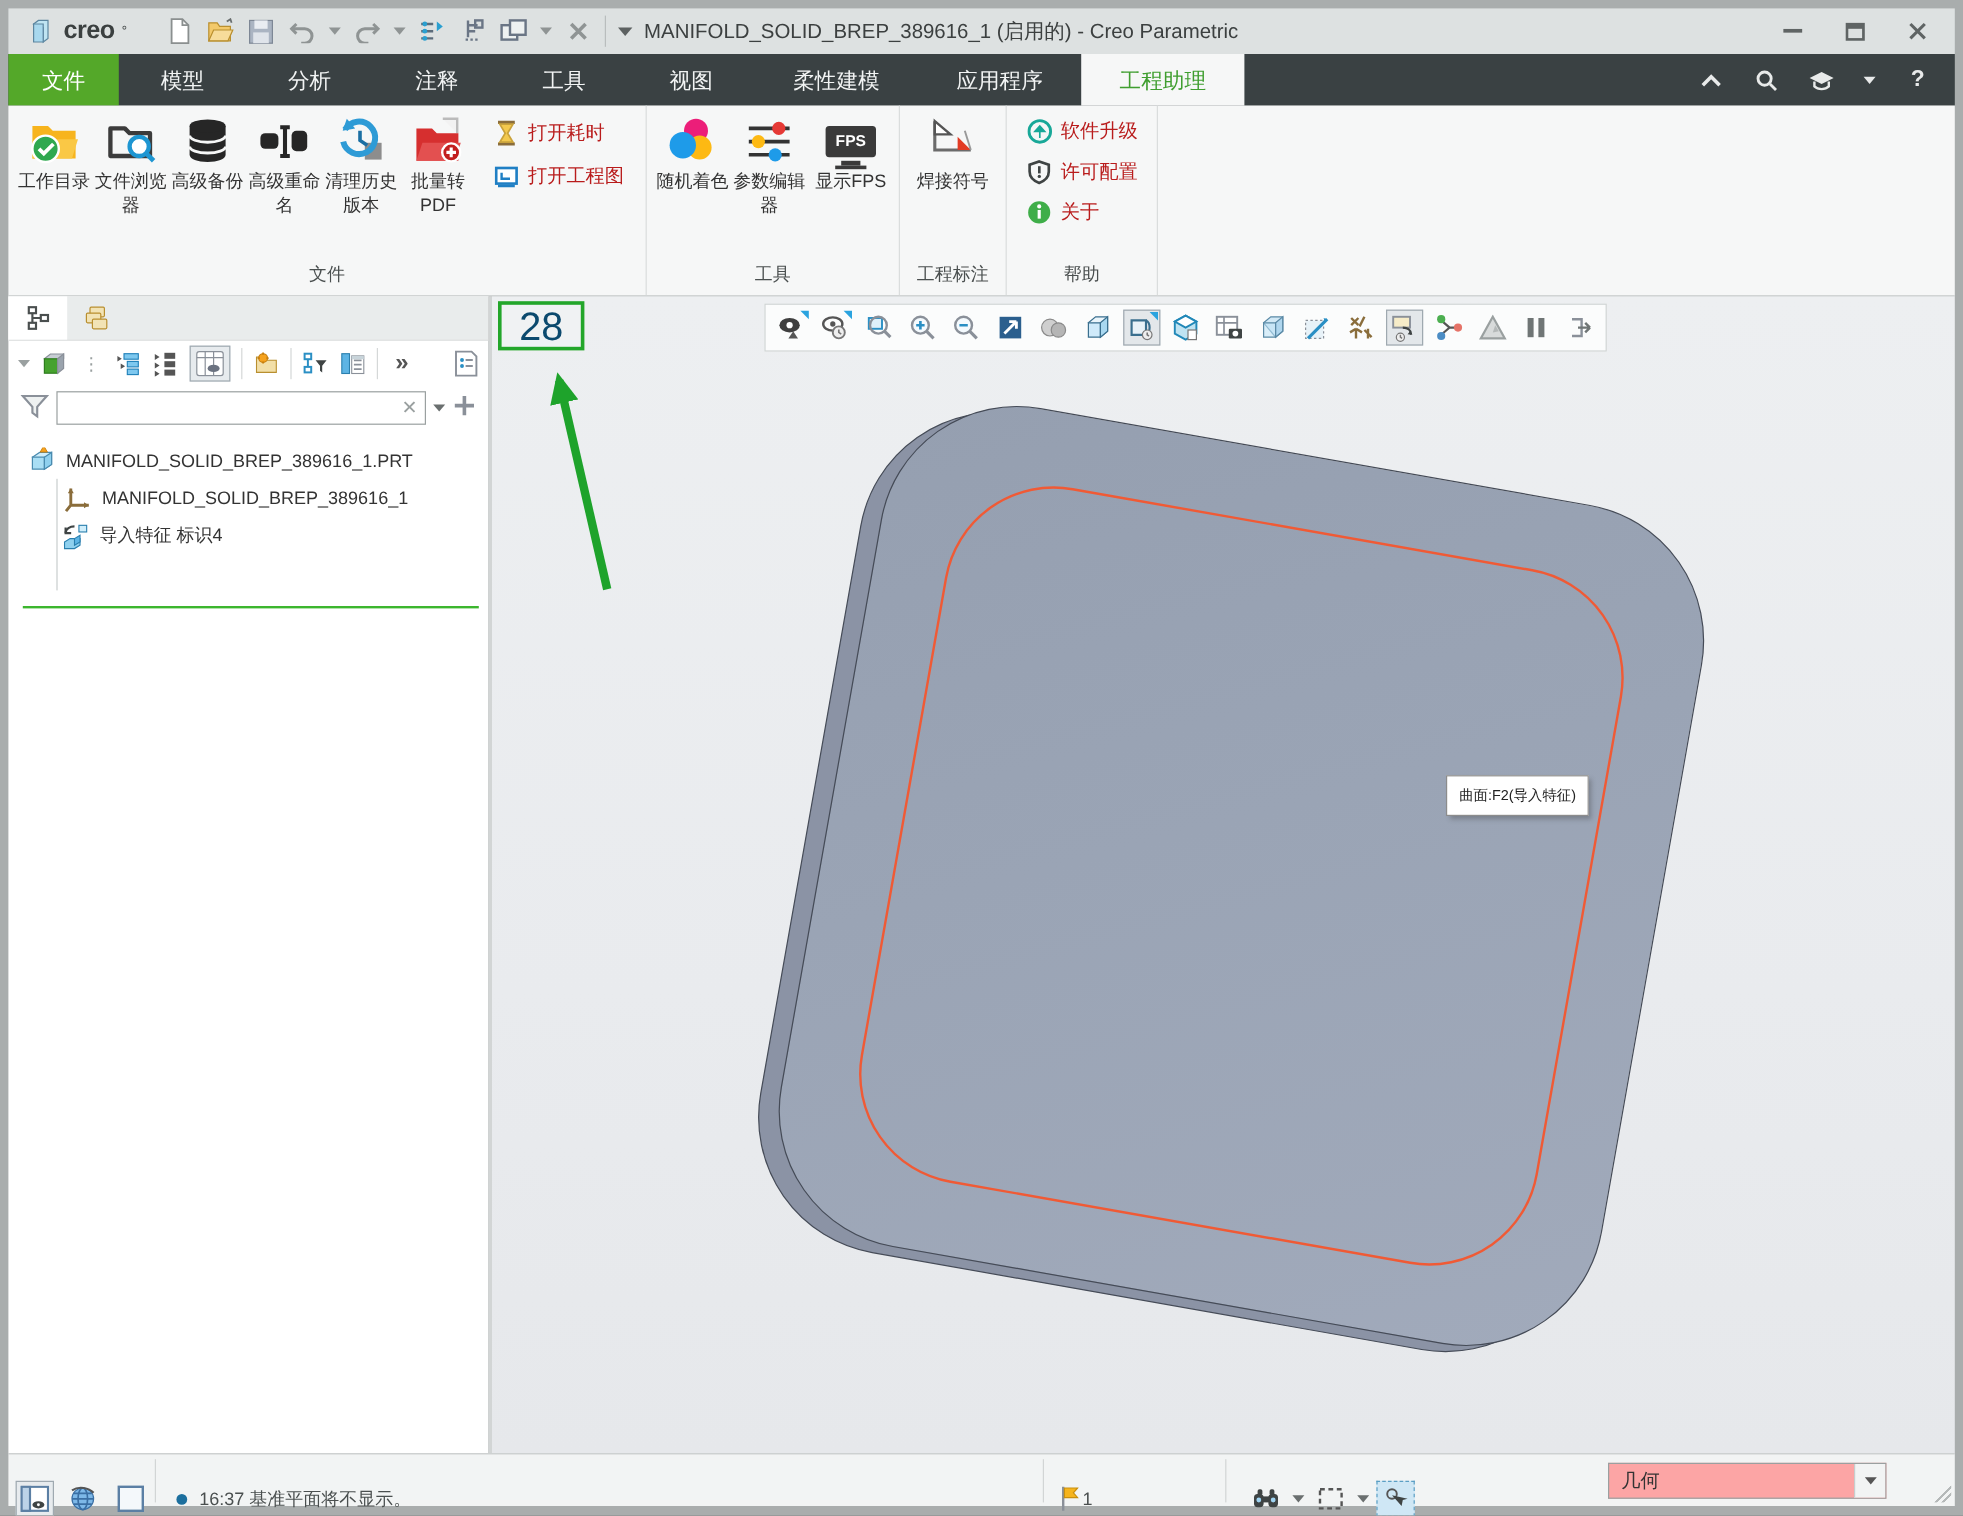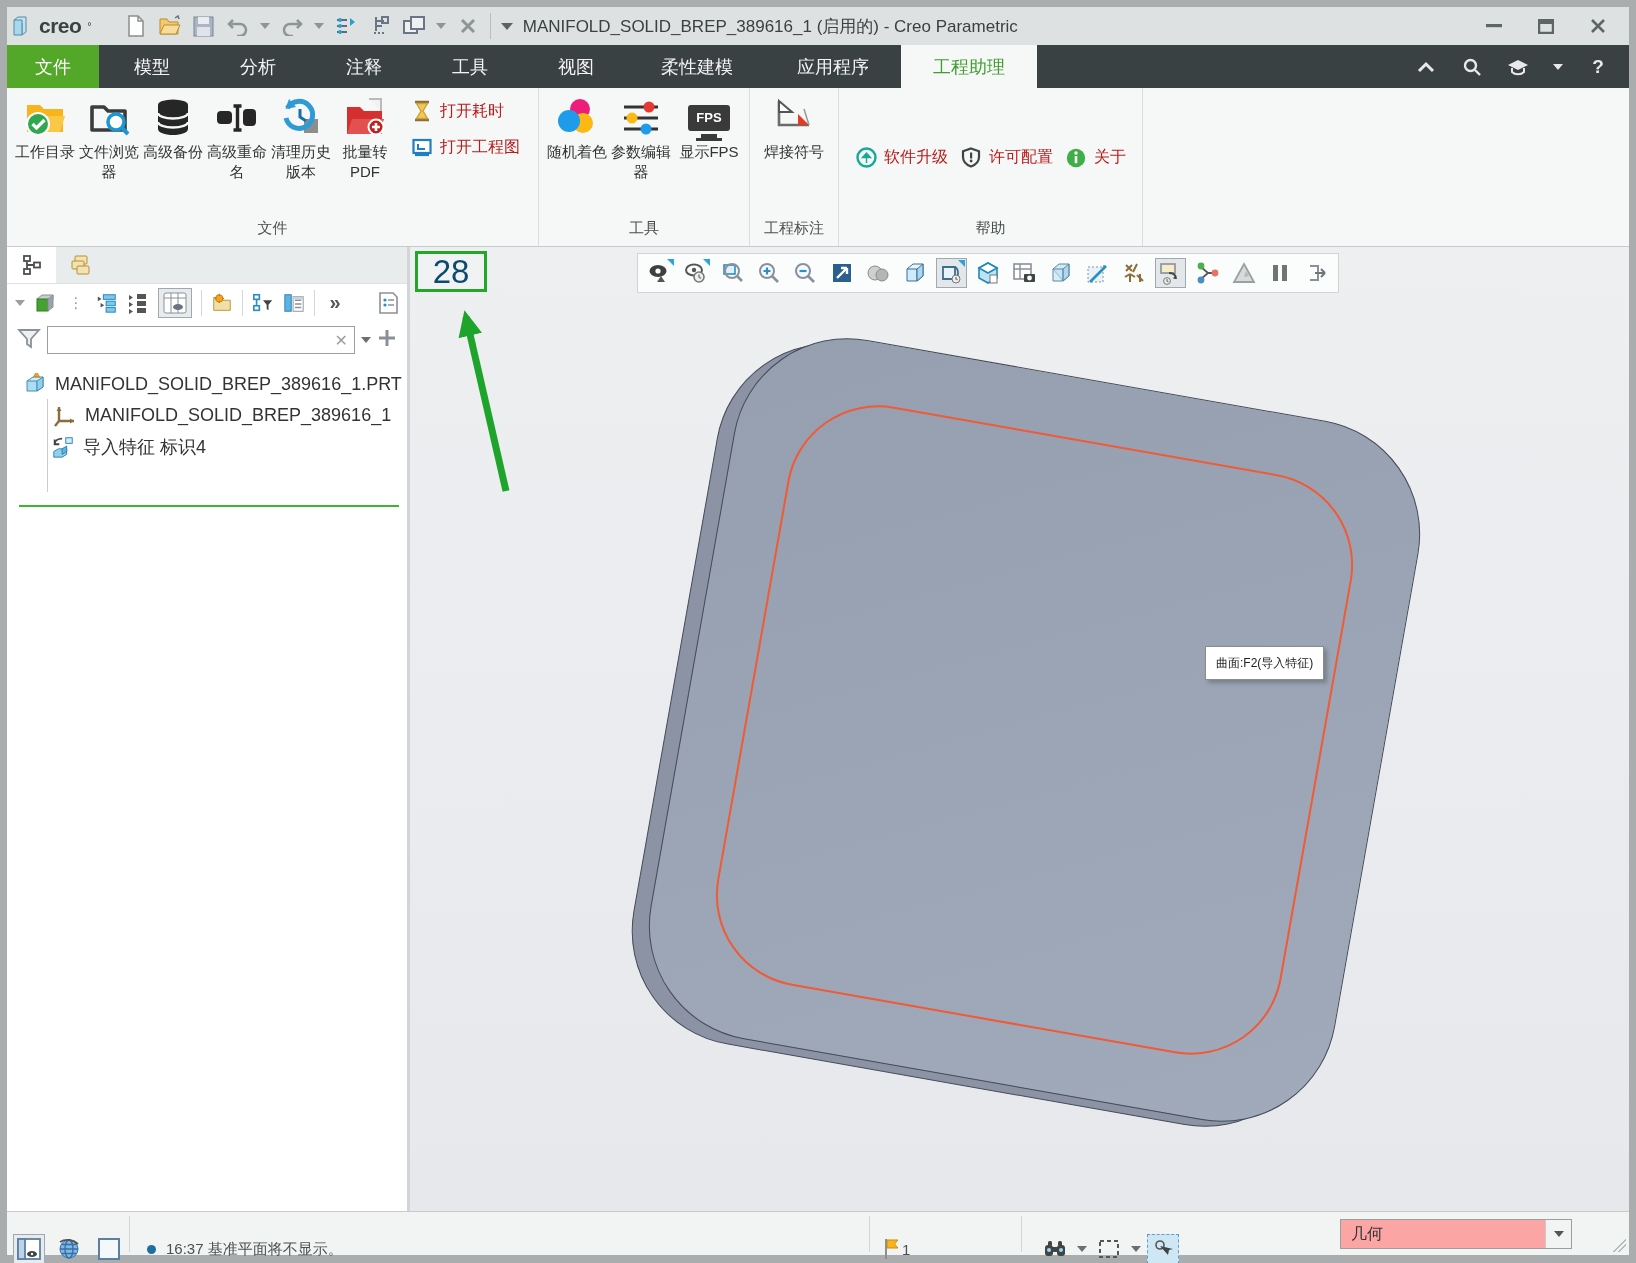--- a/index.html
+++ b/index.html
@@ -3,21 +3,21 @@
 <meta charset="utf-8">
 <style>
   * { margin:0; padding:0; box-sizing:border-box; }
   html,body { background:#8c9090; }
   body { font-family:"Liberation Sans","DejaVu Sans",sans-serif; }
   #window { position:relative; width:1636px; height:1263px; background:#a9adad; overflow:hidden; }
 
   
   .titlebar { position:absolute; left:7px; top:7px; right:7px; height:38px; background:#dde1e1;
     display:flex; align-items:center; }
-  .brand { display:flex; align-items:center; gap:6px; padding:0 14px 0 2px; }
+  .brand { display:flex; align-items:center; gap:6px; padding:0 14px 0 16px; }
   .brand-text { font-size:21px; font-weight:700; color:#3b4040; letter-spacing:-0.5px; }
   .brand-sup { font-size:11px; color:#3b4040; vertical-align:super; }
   .qat { display:flex; align-items:center; gap:10px; padding-left:18px; }
   .qat .ic { width:24px; height:24px; display:flex; align-items:center; justify-content:center; }
   .caret { width:0; height:0; border-left:5px solid transparent; border-right:5px solid transparent; border-top:6px solid #6a6f6f; display:inline-block; }
   .tb-sep { width:1px; height:26px; background:#b9bdbd; margin:0 10px; }
   .title-text { font-size:17px; color:#3c4040; margin-left:10px; white-space:nowrap; }
   .winctl { margin-left:auto; display:flex; align-items:center; gap:26px; padding-right:18px; }
   .winctl .ic { width:26px; height:22px; display:flex; align-items:center; justify-content:center; }
 
@@ -51,21 +51,21 @@
   .lp-tab { width:49px; display:flex; align-items:center; justify-content:center; }
   .lp-tab.active { background:#fff; }
   .lp-tools { height:37px; display:flex; align-items:center; gap:9px; padding:0 8px; }
   .lp-tools .ic { width:22px; height:22px; display:flex; align-items:center; justify-content:center; }
   .ic.pressed-sq { border:1px solid #9fa9b0; background:#e7ebee; width:34px; height:30px; }
   .v-sep { width:1px; height:26px; background:#d5d8d8; }
   .lp-filter { height:38px; display:flex; align-items:center; gap:6px; padding:0 10px; }
   .filter-input { flex:1; height:28px; border:1px solid #9aa0a0; background:#fff; display:flex; align-items:center; padding:0 6px; }
   .filter-input input { border:none; outline:none; flex:1; font-size:14px; background:transparent; }
   .xmark { color:#9aa0a0; font-size:16px; }
-  .tree { padding-top:10px; font-size:18px; color:#333; position:relative; }
+  .tree { padding-top:10px; font-size:15px; color:#333; position:relative; }
   .trow { display:flex; align-items:center; height:31px; white-space:nowrap; }
   .trow .ic { width:24px; height:24px; display:flex; align-items:center; justify-content:center; margin-right:8px; flex:0 0 auto; }
   .tree-guides { position:absolute; left:40px; top:40px; width:1px; height:93px; background:#c9cdcd; }
   .insert-line { position:absolute; left:12px; right:8px; top:261px; height:2px; background:#3cb62e; }
   .splitter { position:absolute; left:407px; top:247px; width:3px; bottom:52px; background:#d2d5d5; }
 
   
   .canvas { position:absolute; left:410px; top:247px; right:7px; bottom:52px; background:linear-gradient(180deg,#edeff1 0%,#e9ebee 60%,#e6e8eb 100%); overflow:hidden; }
   .anno28 { position:absolute; left:5px; top:4px; width:72px; height:41px; border:3px solid #23a62a; background:#f0f2f3;
     display:flex; align-items:center; justify-content:center; font-size:33px; color:#0c4a6e; }
@@ -373,21 +373,21 @@
                 <path d="M37 29l-5-16" stroke="#999" stroke-width="1.6"></path>
               </svg>
           </span>
           <span>焊接符号</span>
         </div>
       </div>
       <div class="rgroup-label">工程标注</div>
     </div>
 
     <div class="rgroup">
-      <div class="rgroup-body" style="flex-direction:row; gap:12px; padding:10px 16px 0 16px;">
+      <div class="rgroup-body" style="flex-direction:column; gap:12px; padding:10px 16px 0 16px;">
         <div class="srow">
           <span class="sic">
             <svg width="21" height="21" viewBox="0 0 21 21">
                 <circle cx="10.5" cy="10.5" r="9" fill="none" stroke="#18a898" stroke-width="2.4"></circle>
                 <path d="M10.5 16V8M6.5 10.5L10.5 6l4 4.5z" fill="#18a898" stroke="#18a898" stroke-width="1.4"></path>
               </svg>
           </span>
           <span>软件升级</span>
         </div>
         <div class="srow">

